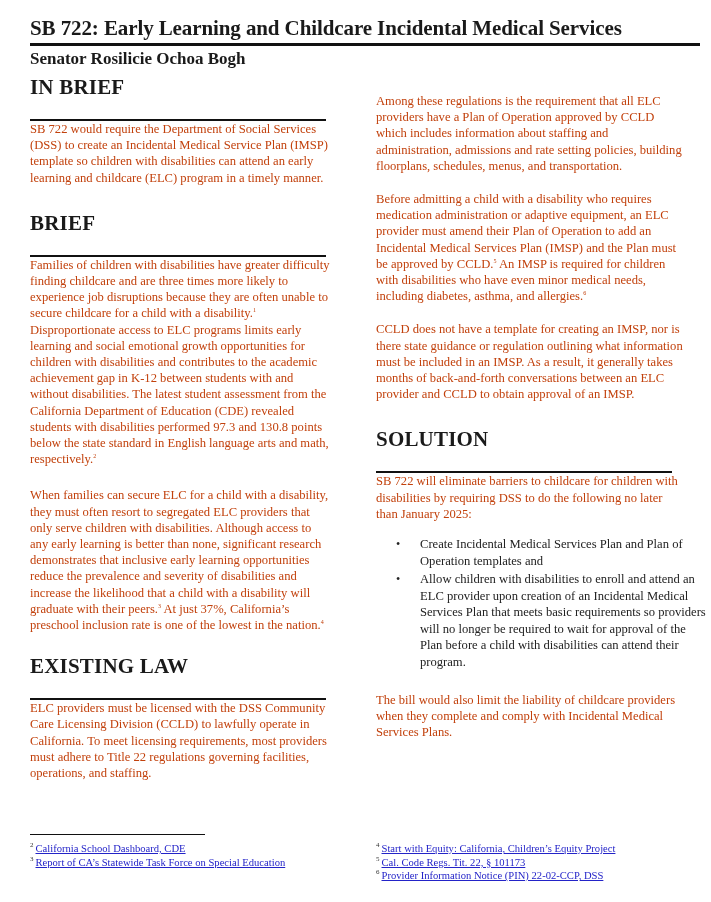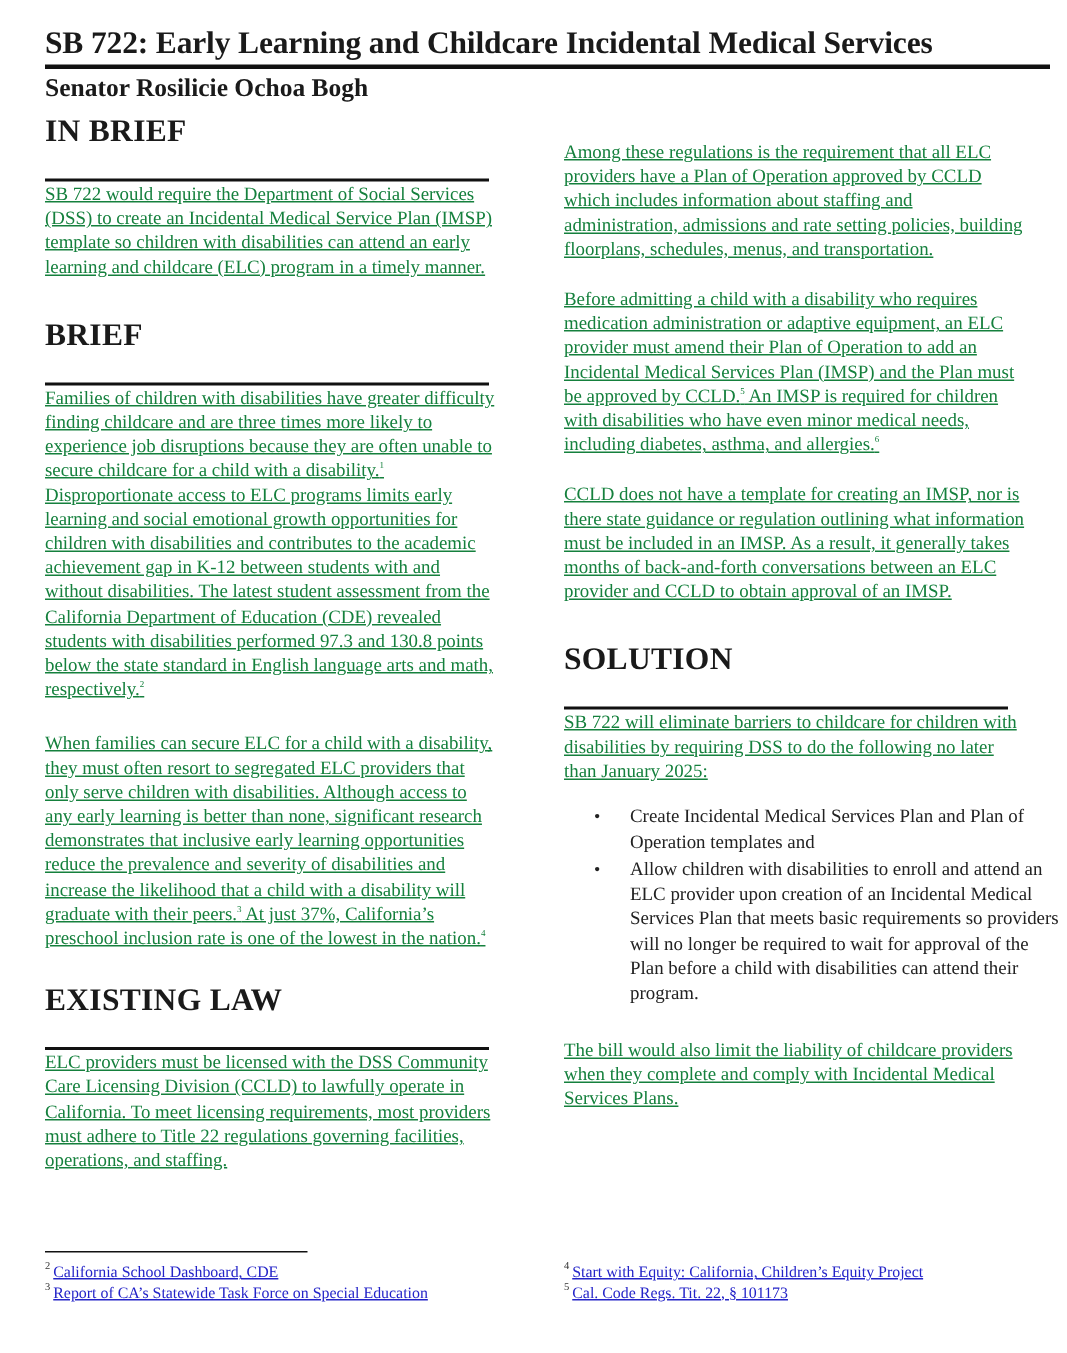--- a/index.html
+++ b/index.html
@@ -23,21 +23,21 @@
   .col { position: absolute; }
   .col-left { left: 30px; top: 74px; width: 300px; }
   .col-right { left: 376px; top: 93px; width: 310px; }
   .sec-head {
     font-size: 21px; font-weight: bold; line-height: 26px; margin: 0;
     padding-bottom: 19px; border-bottom: 2.5px solid #111; width: 296px;
     letter-spacing: 0.2px;
   }
   .col-right .sec-head { width: 296px; }
   p {
-    margin: 0; font-size: 12.6px; line-height: 16.2px; color: #15803d; text-decoration: underline;
+    margin: 0; font-size: 12.6px; line-height: 16.2px; color: #c2410c;
   }
   .gap-sm { height: 17px; }
   .gap-md { height: 20px; }
   .gap-lg { height: 24px; }
   sup { font-size: 6px; vertical-align: super; line-height: 0; }
   ul.sol { margin: 14px 0 0 0; padding: 0 0 0 44px; list-style: none; }
   ul.sol li {
     position: relative; font-size: 12.6px; line-height: 16.5px; color: #222; margin-bottom: 2px; width: 290px;
   }
   ul.sol li .bullet {
@@ -95,13 +95,14 @@
 </div>
 
 <div class="fn-rule"></div>
 <div class="footnotes fn-left">
   <div class="fn"><span class="num">2</span><a href="#">California School Dashboard, CDE</a></div>
   <div class="fn"><span class="num">3</span><a href="#">Report of CA’s Statewide Task Force on Special Education</a></div>
 </div>
 <div class="footnotes fn-right">
   <div class="fn"><span class="num">4</span><a href="#">Start with Equity: California, Children’s Equity Project</a></div>
   <div class="fn"><span class="num">5</span><a href="#">Cal. Code Regs. Tit. 22, § 101173</a></div>
+  <div class="fn"><span class="num">6</span><a href="#">Provider Information Notice (PIN) 22-02-CCP, DSS</a></div>
 </div>
 
 </body></html>

